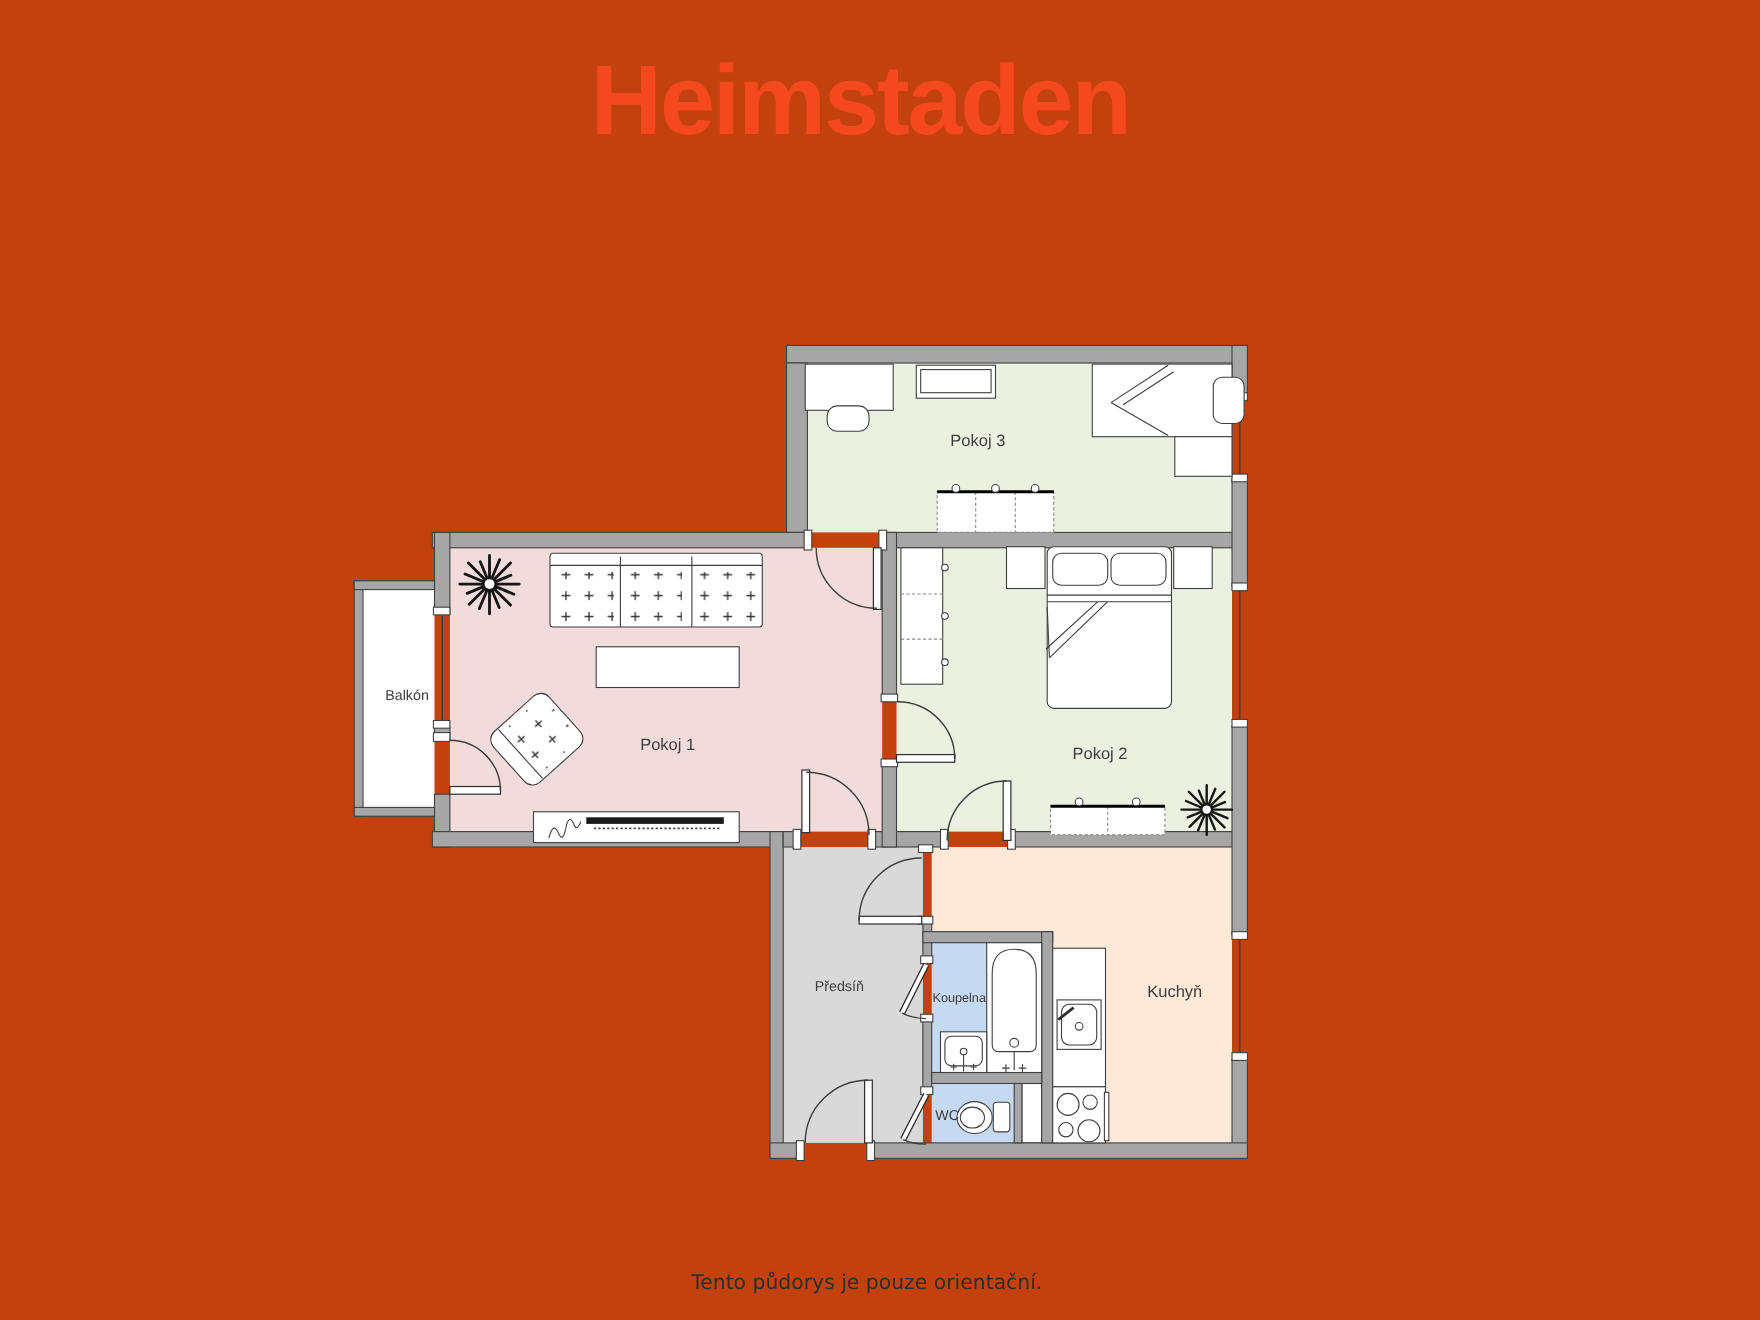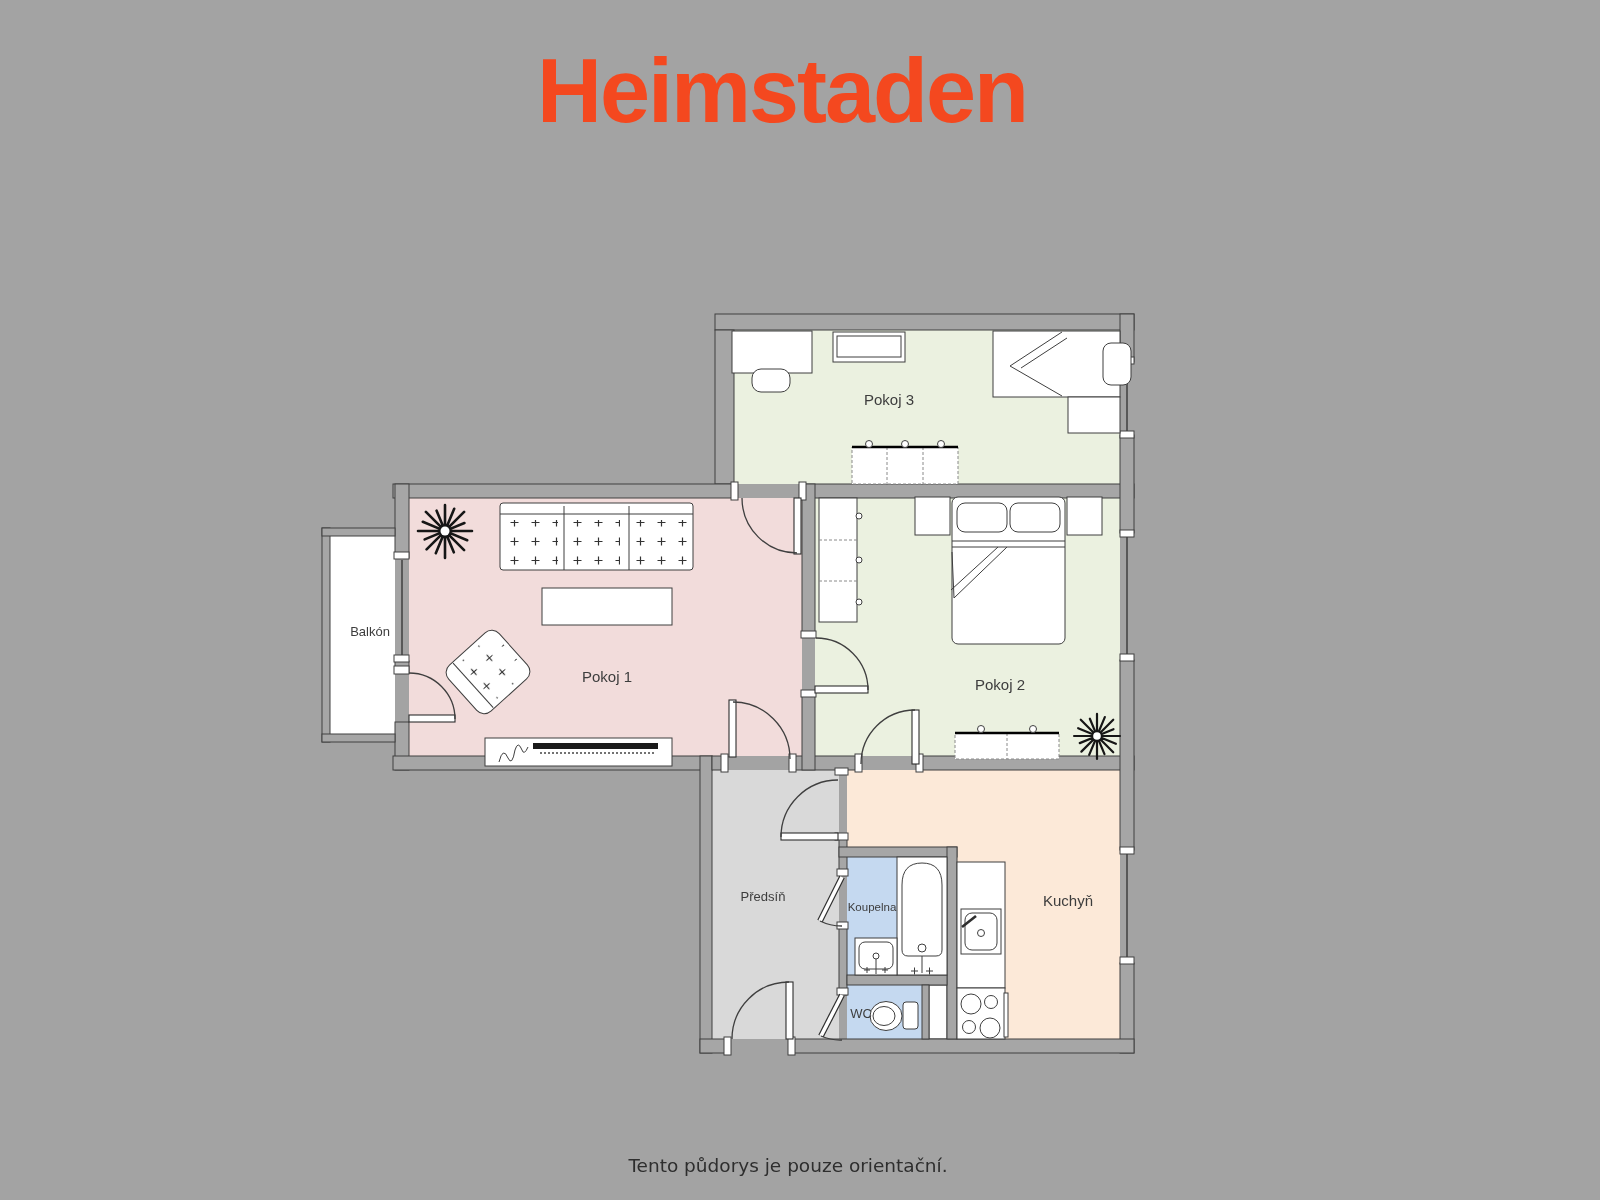--- a/index.html
+++ b/index.html
@@ -1,16 +1,16 @@
 <!DOCTYPE html>
 <html><head>
 <meta charset="utf-8">
 <style>
   html,body{margin:0;padding:0;background:#fff;}
-  .canvas{position:relative;width:1600px;height:1200px;background:#a3a3a3;overflow:hidden;
+  .canvas{position:relative;width:1600px;height:1200px;background:#c2410c;overflow:hidden;
           font-family:"Liberation Sans",sans-serif;}
   svg{display:block;}
   .logo-text{font-family:"Liberation Sans",sans-serif;font-weight:bold;font-size:90px;letter-spacing:-2px;}
   .caption-text{font-family:"DejaVu Sans",sans-serif;font-size:18.5px;fill:#2e2e2e;}
   .room-label{font-family:"Liberation Sans",sans-serif;font-size:15px;fill:#3d3d3d;}
   .room-label.sm{font-size:13px;}
   .room-label.xs{font-size:11.5px;}
   .furn{fill:#ffffff;stroke:#3f3f3f;stroke-width:1;}
   .furn-dash{fill:#ffffff;stroke:#8a8a8a;stroke-width:1;stroke-dasharray:3,2;}
   .dashline{stroke:#8a8a8a;stroke-width:1;stroke-dasharray:3,2;fill:none;}

